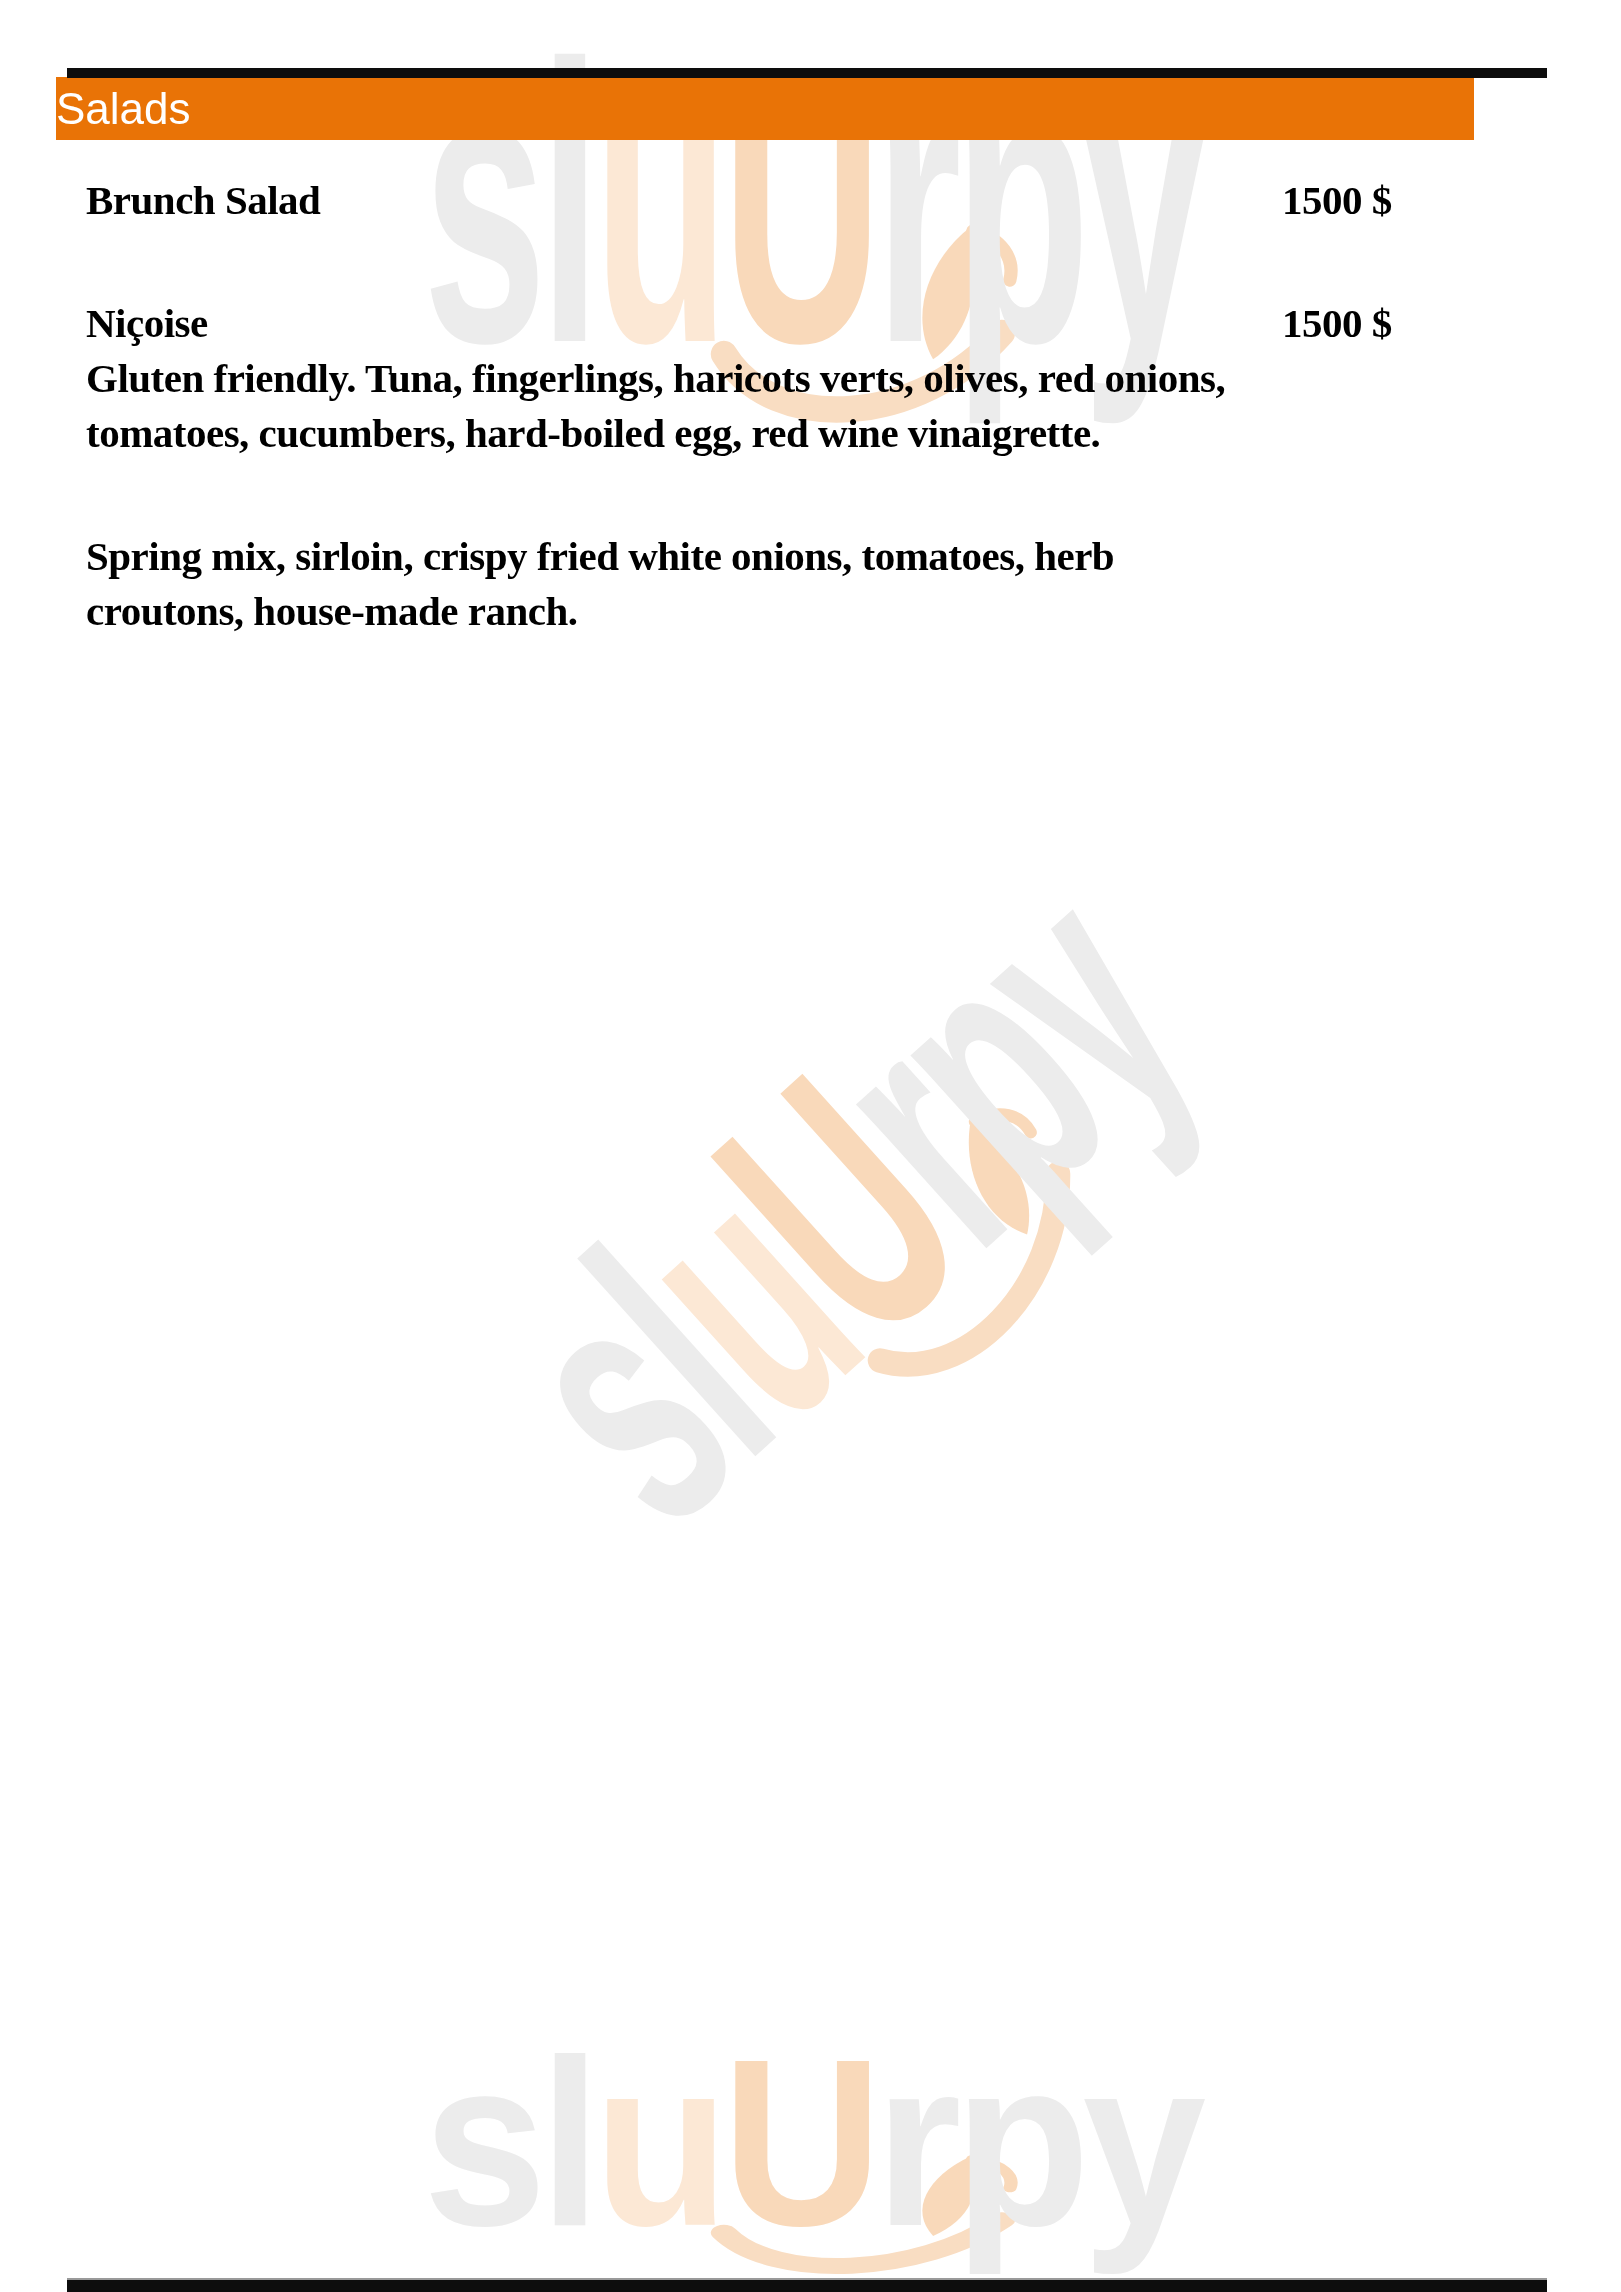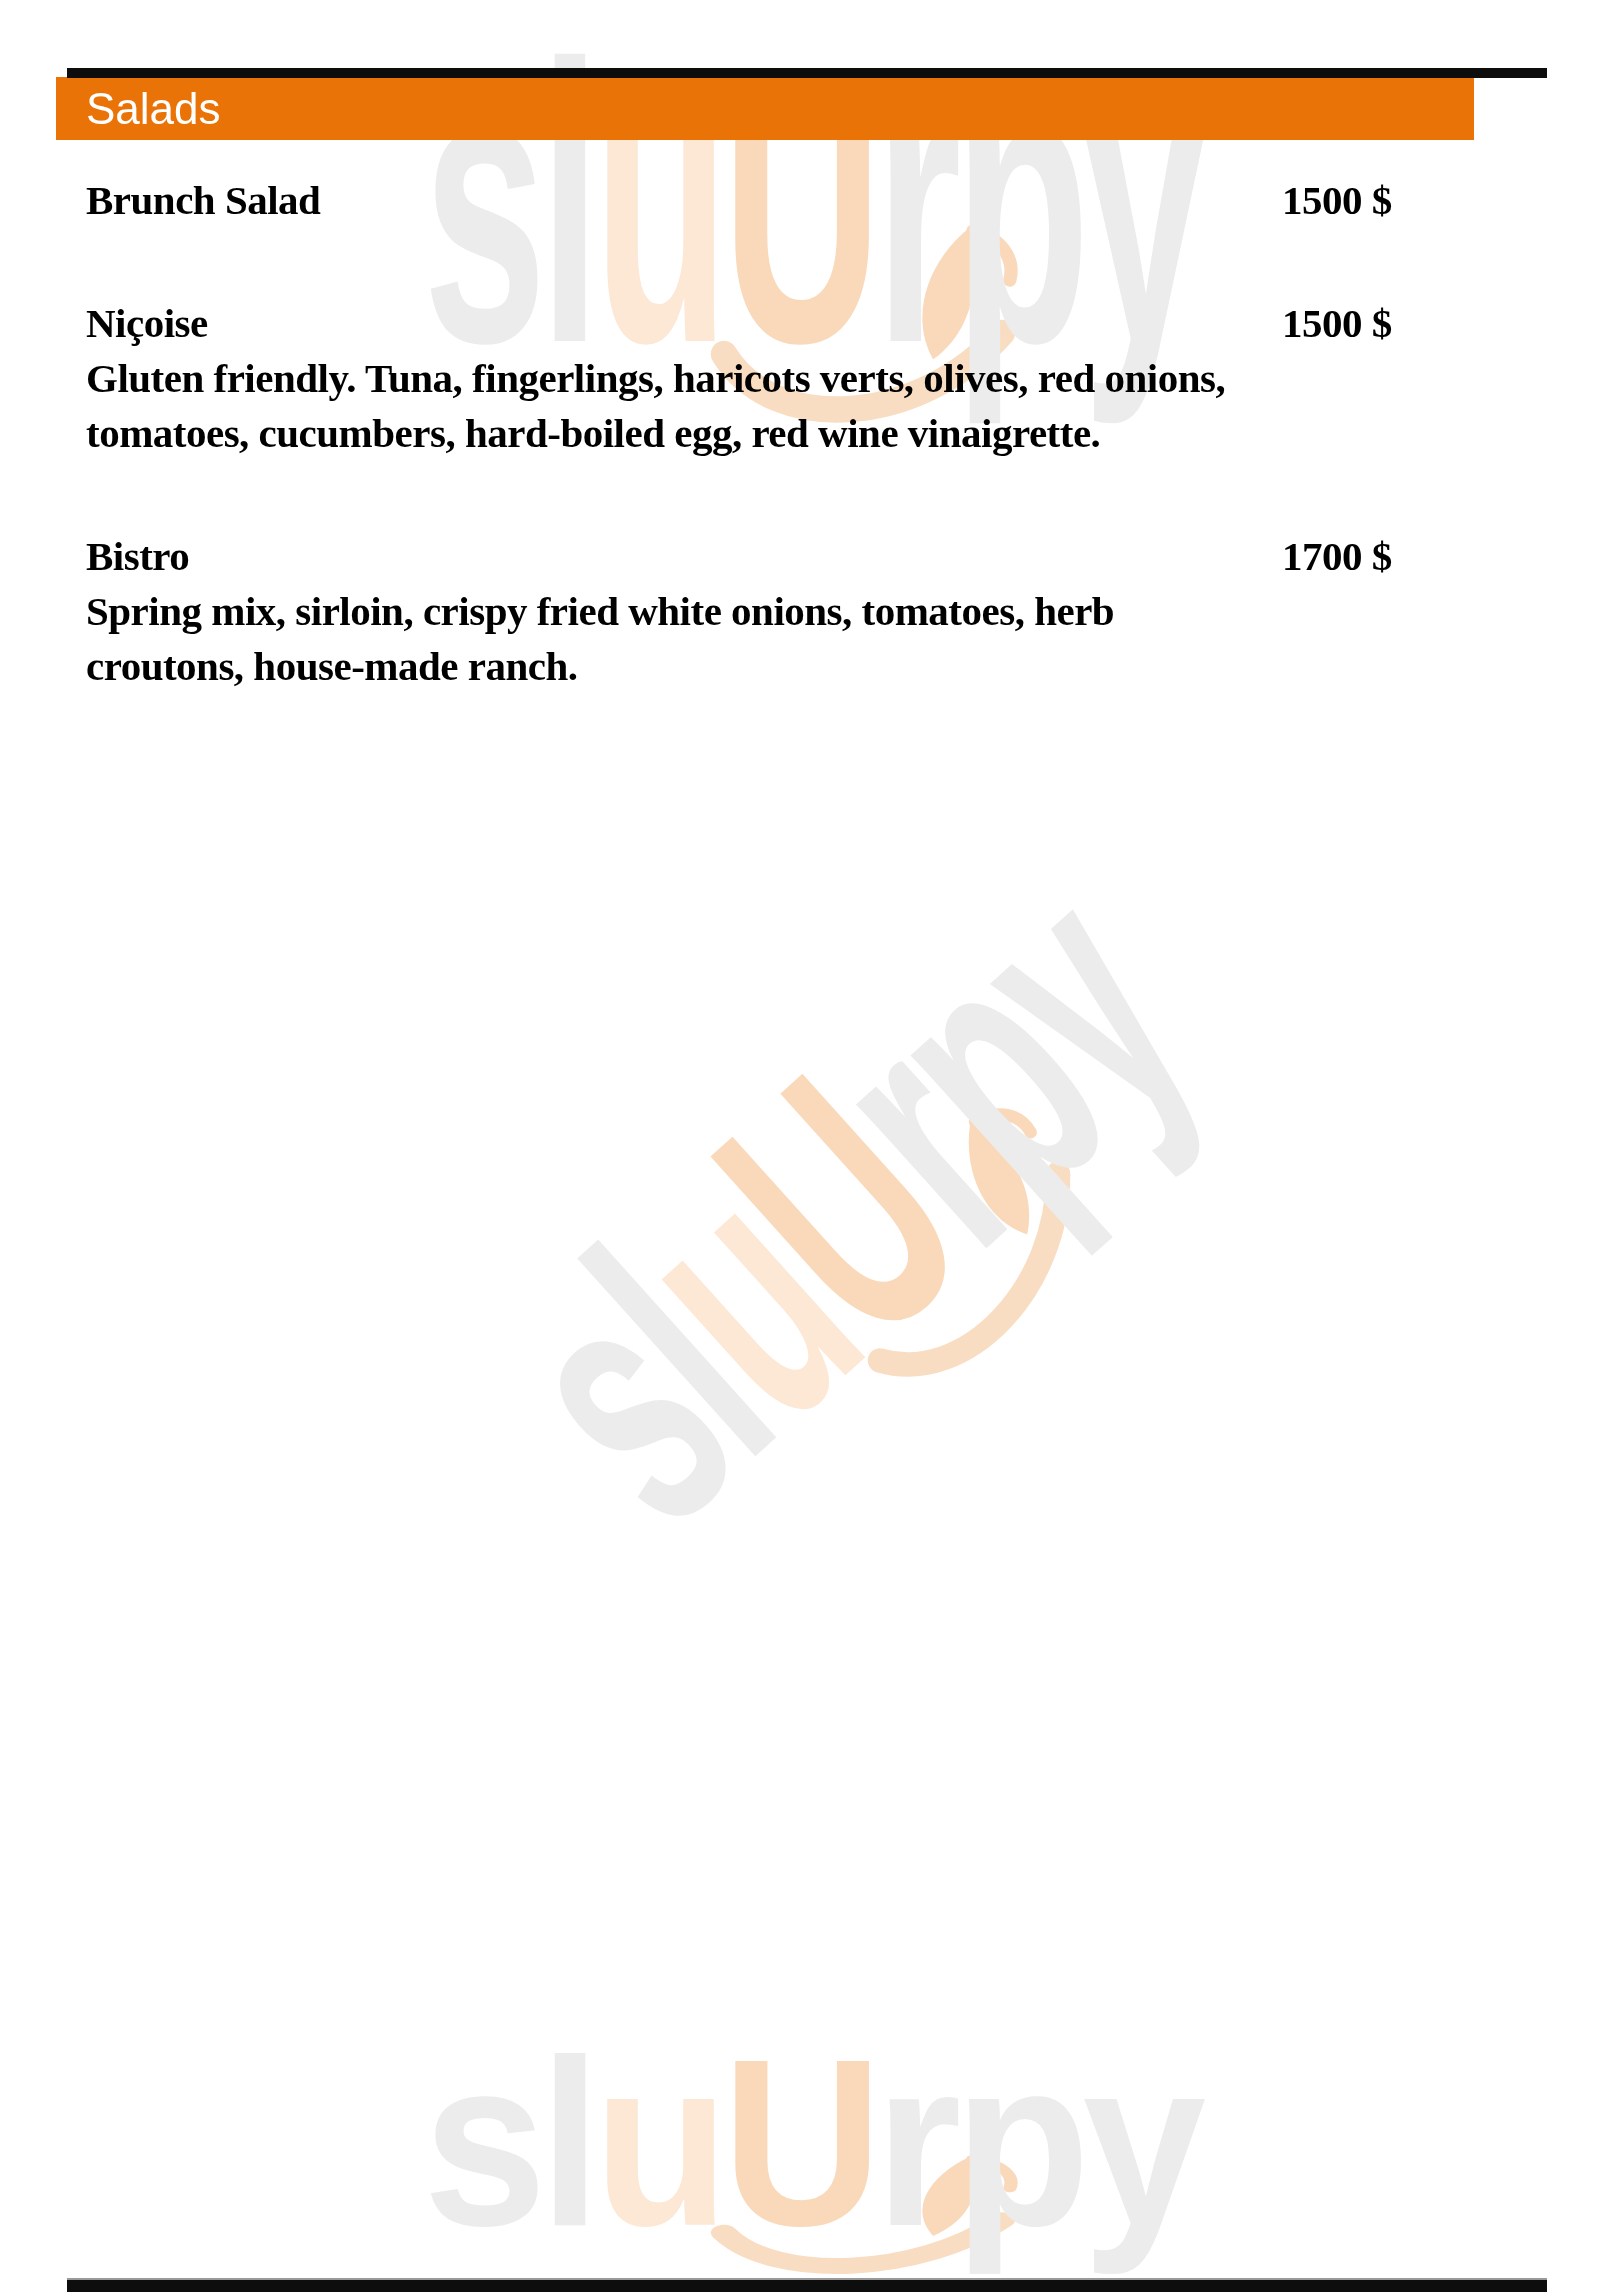--- a/index.html
+++ b/index.html
@@ -29,21 +29,21 @@
   }
   
   .section-header {
     position: absolute; left: 56px; top: 77px;
     width: 1418px; height: 63px;
     background: #e97306; z-index: 1;
   }
   .section-header .title {
     font-family: "Liberation Sans", sans-serif;
     font-size: 44px; line-height: 63px;
-    color: #ffffff; padding-left: 30px;
+    color: #ffffff; 
     font-weight: 400;
   }
   
   .menu {
     position: absolute; left: 86px; top: 173px;
     width: 1470px; z-index: 1;
     font-size: 41px; line-height: 55px; letter-spacing: -0.5px;
     color: #000000;
   }
   .menu-item { margin-bottom: 68px; position: relative; font-weight: bold; }
@@ -103,24 +103,20 @@
     <div class="menu-item">
       <div class="item-head">
         <span class="item-name">Niçoise</span>
         <span class="item-price">1500 $</span>
       </div>
       <div class="item-desc">Gluten friendly. Tuna, fingerlings, haricots verts, olives, red onions,
 tomatoes, cucumbers, hard-boiled egg, red wine vinaigrette.</div>
     </div>
 
     <div class="menu-item">
-      <div class="item-head">
-        <span class="item-name">Bistro</span>
-        <span class="item-price">1700 $</span>
-      </div>
       <div class="item-desc">Spring mix, sirloin, crispy fried white onions, tomatoes, herb
 croutons, house-made ranch.</div>
     </div>
 
   </div>
 
   <div class="rule-bottom"></div>
 
 </div>
 

